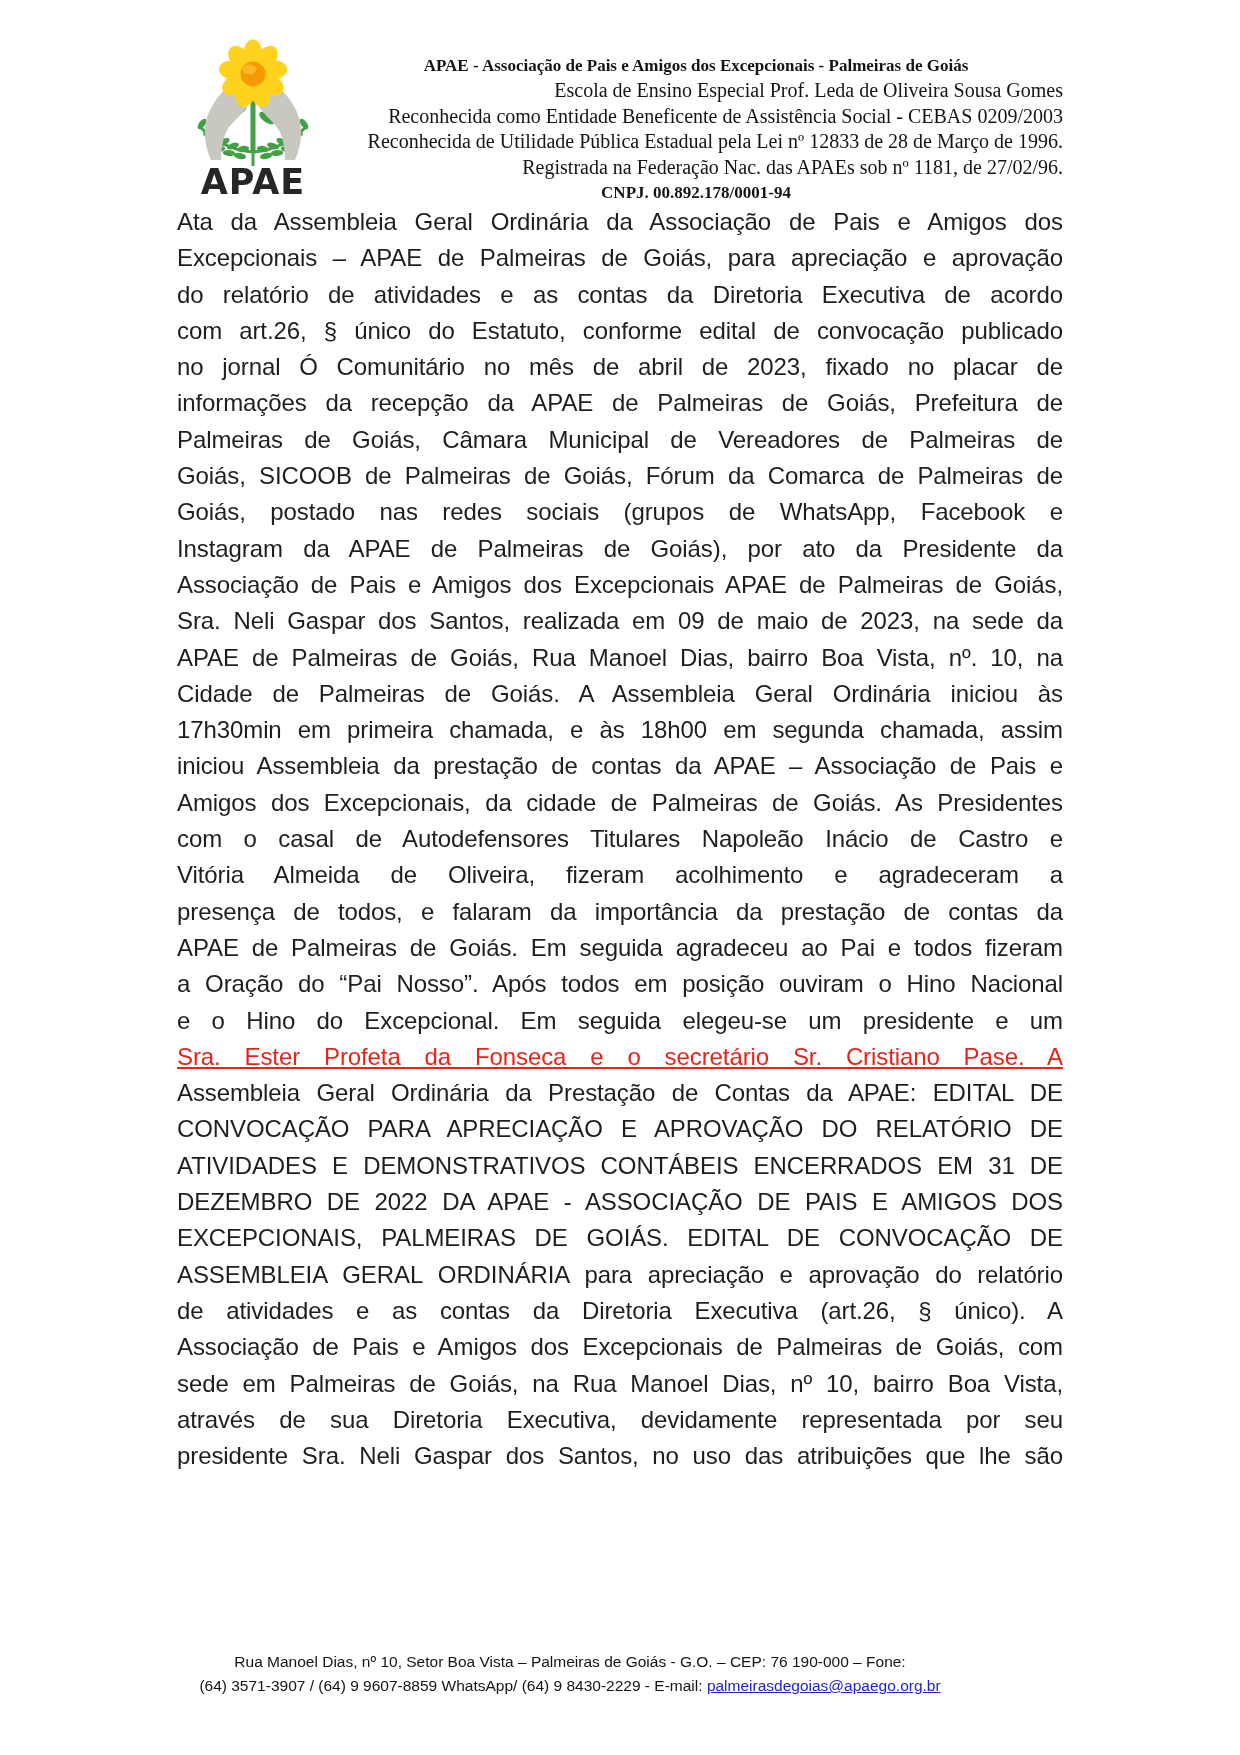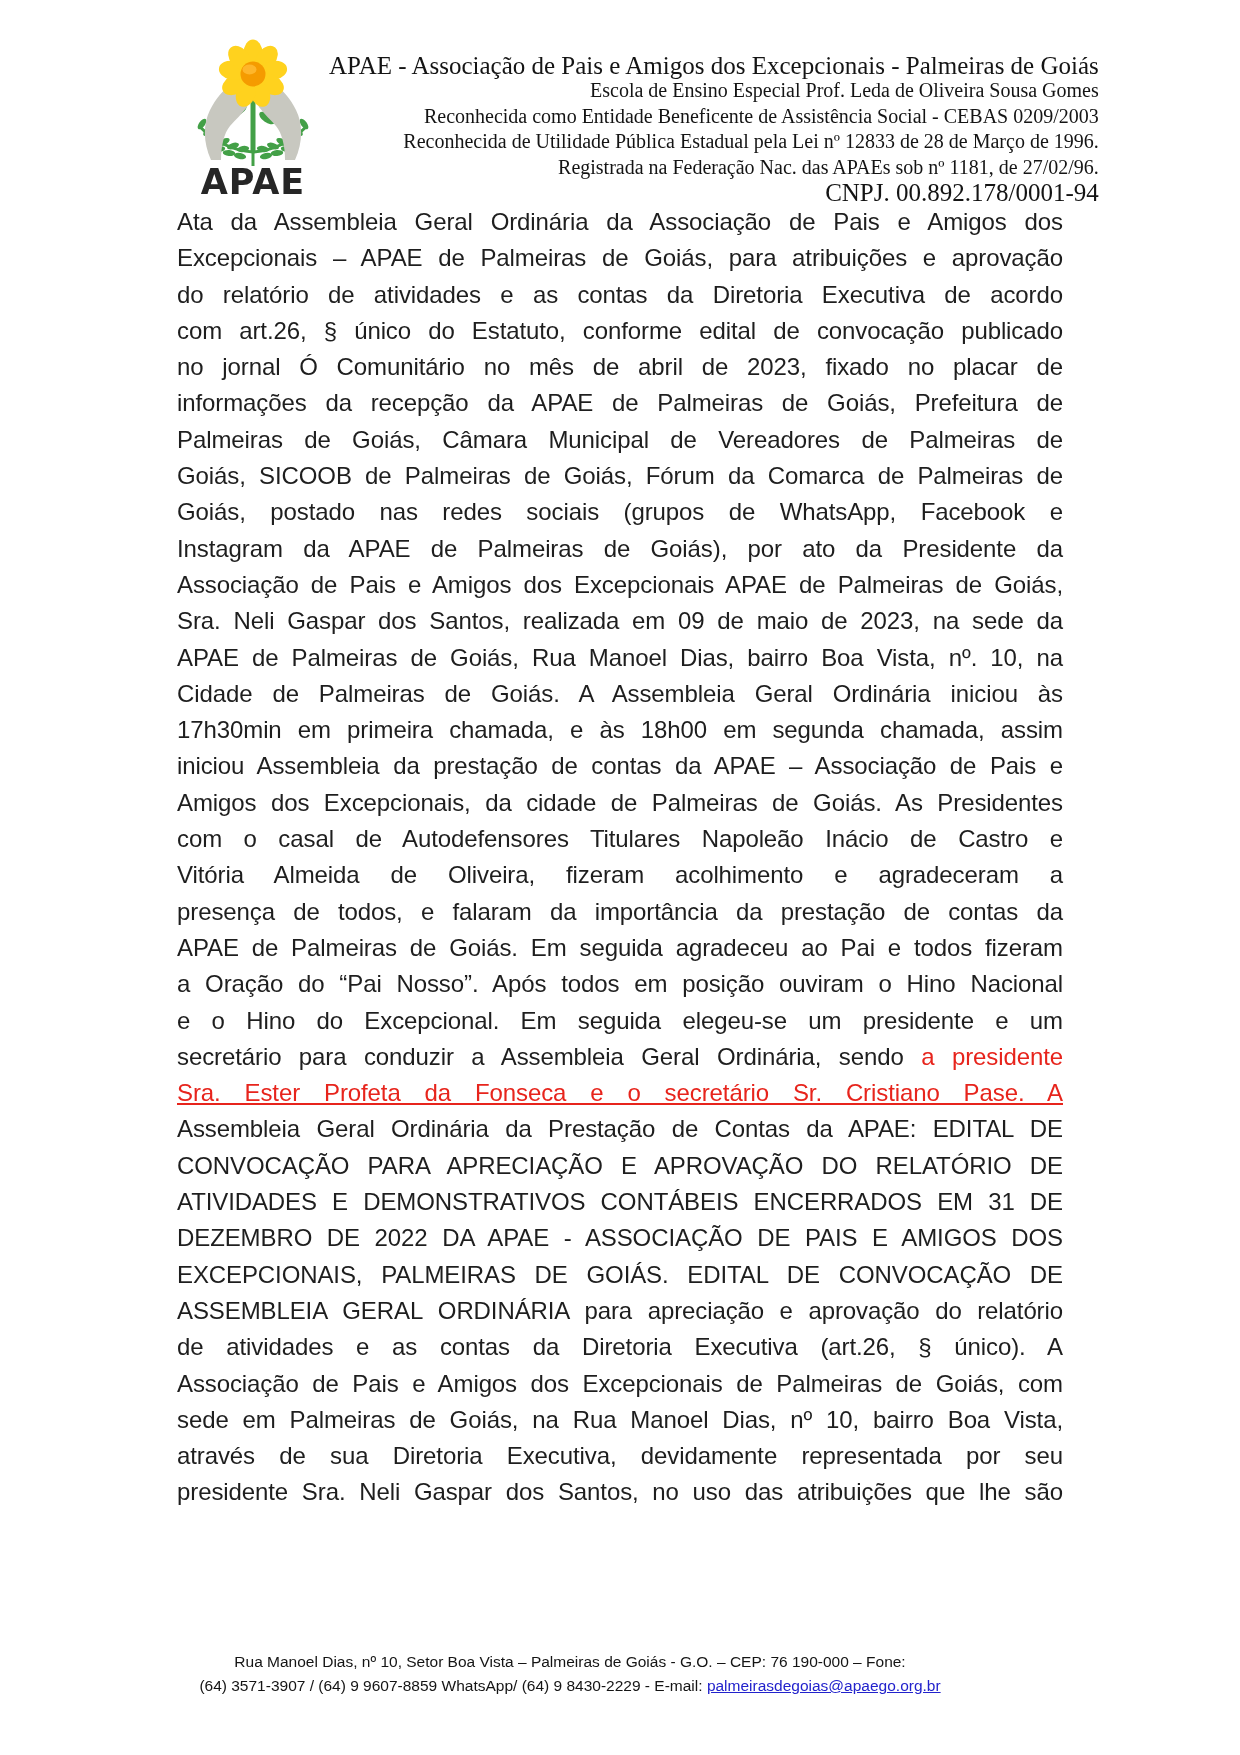--- a/index.html
+++ b/index.html
@@ -9,21 +9,21 @@
   }
   
   .letterhead { position:absolute; top:38px; left:177px; width:886px; display:flex; }
   .logo-box { width:152px; height:160px; flex:none; }
   .logo-box svg { display:block; width:152px; height:160px; }
   .letterhead-lines {
     flex:1; text-align:right; margin-top:15px;
     font-family:"Liberation Serif", serif; color:#141414;
   }
   .hline { font-size:20px; line-height:25.4px; white-space:nowrap; }
-  .hline.hbold { font-weight:normal; font-size:25px; }
+  .hline.hbold { font-weight:bold; font-size:17px;text-align:center; }
   
   .document-body {
     position:absolute; top:204px; left:177px; width:886px;
     font-size:24px; line-height:36.3px; letter-spacing:-0.1px; color:#1e1e1e;
   }
   .bline {
     text-align:justify; text-align-last:justify; -moz-text-align-last:justify;
     height:36.3px; white-space:nowrap;
   }
   .bline span { white-space:pre-wrap;margin-top:34px; }
@@ -100,21 +100,21 @@
         <div class="hline">Escola de Ensino Especial Prof. Leda de Oliveira Sousa Gomes</div>
         <div class="hline">Reconhecida como Entidade Beneficente de Assistência Social - CEBAS 0209/2003</div>
         <div class="hline">Reconhecida de Utilidade Pública Estadual pela Lei nº 12833 de 28 de Março de 1996.</div>
         <div class="hline">Registrada na Federação Nac. das APAEs sob nº 1181, de 27/02/96.</div>
         <div class="hline hbold">CNPJ. 00.892.178/0001-94</div>
       </div>
   </div>
 
   <div class="document-body">
       <div class="bline"><span>Ata da Assembleia Geral Ordinária da Associação de Pais e Amigos dos</span></div>
-      <div class="bline"><span>Excepcionais – APAE de Palmeiras de Goiás, para atribuições e aprovação</span></div>
+      <div class="bline"><span>Excepcionais – APAE de Palmeiras de Goiás, para apreciação e aprovação</span></div>
       <div class="bline"><span>do relatório de atividades e as contas da Diretoria Executiva de acordo</span></div>
       <div class="bline"><span>com art.26, § único do Estatuto, conforme edital de convocação publicado</span></div>
       <div class="bline"><span>no jornal Ó Comunitário no mês de abril de 2023, fixado no placar de</span></div>
       <div class="bline"><span>informações da recepção da APAE de Palmeiras de Goiás, Prefeitura de</span></div>
       <div class="bline"><span>Palmeiras de Goiás, Câmara Municipal de Vereadores de Palmeiras de</span></div>
       <div class="bline"><span>Goiás, SICOOB de Palmeiras de Goiás, Fórum da Comarca de Palmeiras de</span></div>
       <div class="bline"><span>Goiás, postado nas redes sociais (grupos de WhatsApp, Facebook e</span></div>
       <div class="bline"><span>Instagram da APAE de Palmeiras de Goiás), por ato da Presidente da</span></div>
       <div class="bline"><span>Associação de Pais e Amigos dos Excepcionais APAE de Palmeiras de Goiás,</span></div>
       <div class="bline"><span>Sra. Neli Gaspar dos Santos, realizada em 09 de maio de 2023, na sede da</span></div>
@@ -122,21 +122,20 @@
       <div class="bline"><span>Cidade de Palmeiras de Goiás. A Assembleia Geral Ordinária iniciou às</span></div>
       <div class="bline"><span>17h30min em primeira chamada, e às 18h00 em segunda chamada, assim</span></div>
       <div class="bline"><span>iniciou Assembleia da prestação de contas da APAE – Associação de Pais e</span></div>
       <div class="bline"><span>Amigos dos Excepcionais, da cidade de Palmeiras de Goiás. As Presidentes</span></div>
       <div class="bline"><span>com o casal de Autodefensores Titulares Napoleão Inácio de Castro e</span></div>
       <div class="bline"><span>Vitória Almeida de Oliveira, fizeram acolhimento e agradeceram a</span></div>
       <div class="bline"><span>presença de todos, e falaram da importância da prestação de contas da</span></div>
       <div class="bline"><span>APAE de Palmeiras de Goiás. Em seguida agradeceu ao Pai e todos fizeram</span></div>
       <div class="bline"><span>a Oração do “Pai Nosso”. Após todos em posição ouviram o Hino Nacional</span></div>
       <div class="bline"><span>e o Hino do Excepcional. Em seguida elegeu-se um presidente e um</span></div>
-      <div class="bline"><span>secretário para conduzir a Assembleia Geral Ordinária, sendo </span><span style="color: rgb(231, 36, 28);">a presidente</span></div>
       <div class="bline"><span style="color: rgb(231, 36, 28); text-decoration: underline;">Sra. Ester Profeta da Fonseca e o secretário Sr. Cristiano Pase. A</span></div>
       <div class="bline"><span>Assembleia Geral Ordinária da Prestação de Contas da APAE: EDITAL DE</span></div>
       <div class="bline"><span>CONVOCAÇÃO PARA APRECIAÇÃO E APROVAÇÃO DO RELATÓRIO DE</span></div>
       <div class="bline"><span>ATIVIDADES E DEMONSTRATIVOS CONTÁBEIS ENCERRADOS EM 31 DE</span></div>
       <div class="bline"><span>DEZEMBRO DE 2022 DA APAE - ASSOCIAÇÃO DE PAIS E AMIGOS DOS</span></div>
       <div class="bline"><span>EXCEPCIONAIS, PALMEIRAS DE GOIÁS. EDITAL DE CONVOCAÇÃO DE</span></div>
       <div class="bline"><span>ASSEMBLEIA GERAL ORDINÁRIA para apreciação e aprovação do relatório</span></div>
       <div class="bline"><span>de atividades e as contas da Diretoria Executiva (art.26, § único). A</span></div>
       <div class="bline"><span>Associação de Pais e Amigos dos Excepcionais de Palmeiras de Goiás, com</span></div>
       <div class="bline"><span>sede em Palmeiras de Goiás, na Rua Manoel Dias, nº 10, bairro Boa Vista,</span></div>

